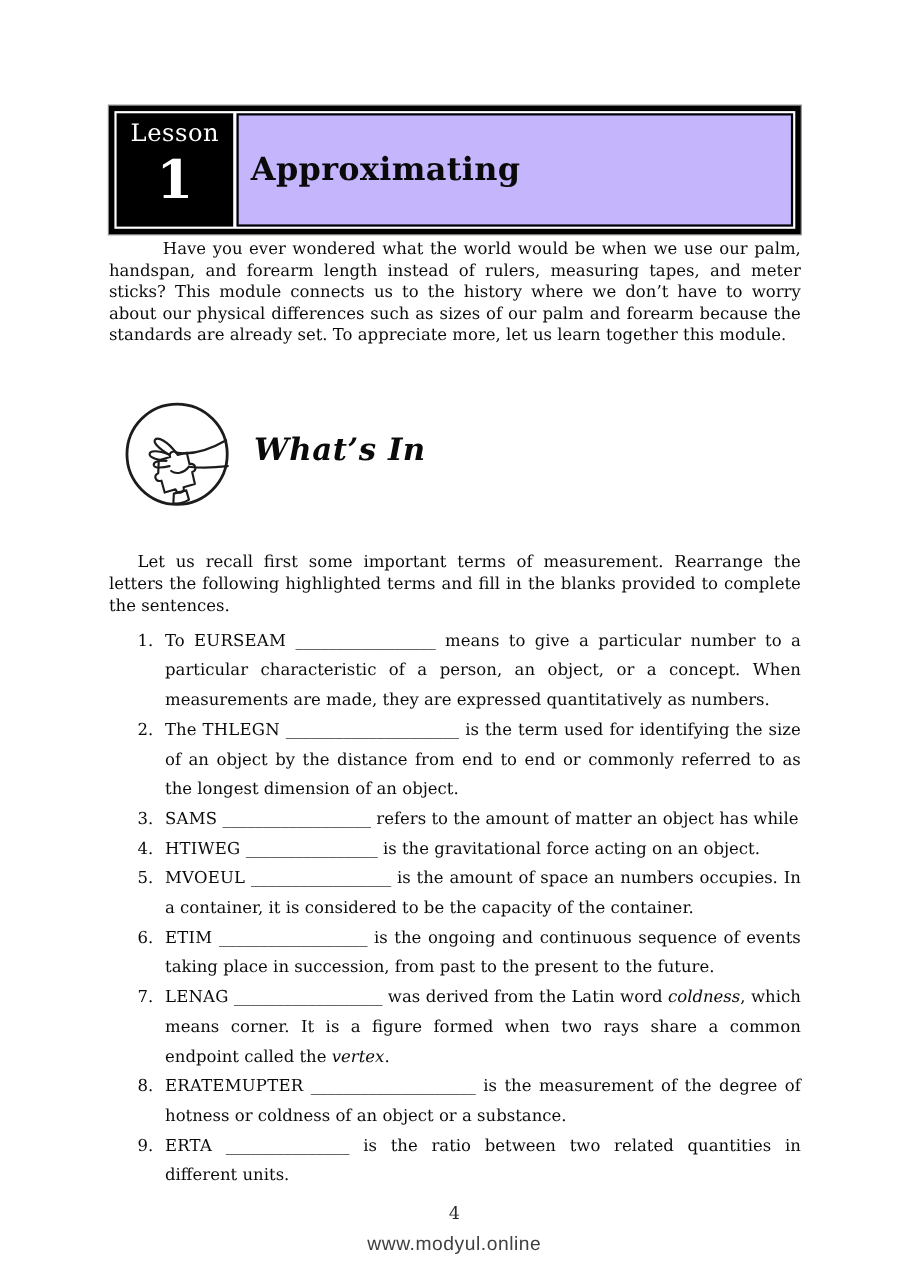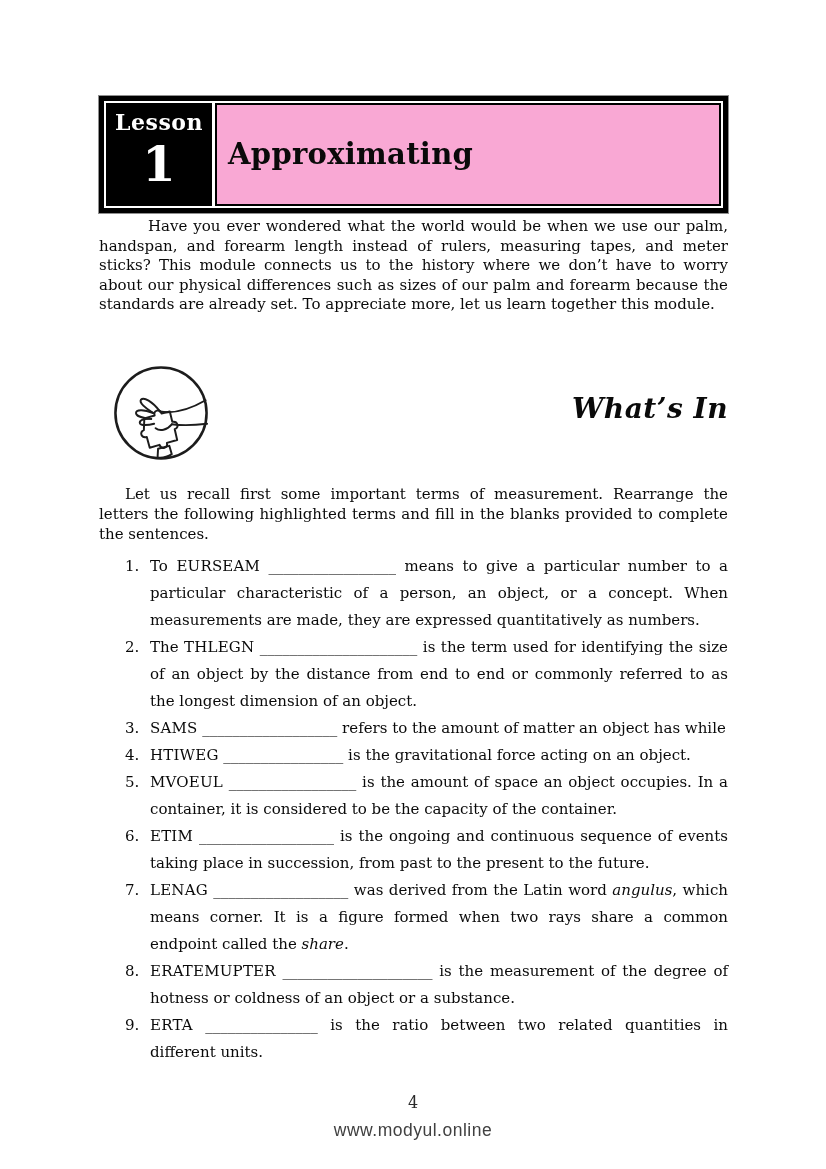--- a/index.html
+++ b/index.html
@@ -14,35 +14,35 @@
 
   
   .lesson-header {
     display: flex; height: 117px; background: #fff;
     border: 5px solid #000; box-shadow: 0 0 0 1px #8f8f8f; padding: 2px;
   }
   .lesson-badge {
     width: 106px; background: #000; color: #fff; text-align: center;
     padding-top: 6px; flex: none;
   }
-  .lesson-label { font-size: 22px; font-weight: bold; line-height: 26px; letter-spacing: .5px; }
+  .lesson-label { font-size: 22px; font-weight: normal; line-height: 26px; letter-spacing: .5px; }
   .lesson-number { font-size: 48px; font-weight: bold; line-height: 54px; margin-top: 2px; }
   .title-box {
     flex: 1; margin-left: 3px; border: 2px solid #000; padding-left: 11px;
-    display: flex; flex-direction: column; justify-content: center; background: #f9a8d4;
+    display: flex; flex-direction: column; justify-content: center; background: #c4b5fd;
   }
   .title-line { font-size: 29px; font-weight: bold; line-height: 39px; letter-spacing: .3px; }
 
   
   .para { font-size: 15px; line-height: 19.5px; text-align: justify; }
   .para.lead { text-indent: 49px; margin-top: 4px; }
-  .para.instructions { text-indent: 26px; margin-top: 22px; line-height: 20px; }
+  .para.instructions { text-indent: 26px; margin-top: 38px; line-height: 20px; }
 
   
-  .whats-in-row { margin-top: 49px; margin-left: 13px; display: flex; align-items: center; height: 98px; justify-content: space-between; }
+  .whats-in-row { margin-top: 49px; margin-left: 13px; display: flex; align-items: center; height: 98px; }
   .icon-wrap { width: 98px; height: 98px; flex: none; }
   .icon-wrap svg { width: 98px; height: 98px; display: block; }
   .whats-in-heading {
     font-size: 28px; font-weight: bold; font-style: italic;
     margin-left: 21px; margin-top: -8px; letter-spacing: .5px;
   }
 
   
   .activity-list { margin-top: 9px; }
   .item { position: relative; padding-left: 51px; font-size: 15px; line-height: 27px; text-align: justify; }
@@ -107,25 +107,25 @@
   <div class="activity-list">
 
     <div class="item"><span class="num">1.</span><span>To </span><span class="term">EURSEAM</span><span class="blank"> _________________</span><span> means to give a particular number to a particular characteristic of a person, an object, or a concept. When measurements are made, they are expressed quantitatively as numbers.</span><i></i><span></span><i></i><span></span></div>
 
     <div class="item"><span class="num">2.</span><span>The </span><span class="term">THLEGN</span><span class="blank"> _____________________</span><span> is the term used for identifying the size of an object by the distance from end to end or commonly referred to as the longest dimension of an object.</span><i></i><span></span><i></i><span></span></div>
 
     <div class="item"><span class="num">3.</span><span></span><span class="term">SAMS</span><span class="blank"> __________________</span><span> refers to the amount of matter an object has while</span><i></i><span></span><i></i><span></span></div>
 
     <div class="item"><span class="num">4.</span><span></span><span class="term">HTIWEG</span><span class="blank"> ________________</span><span> is the gravitational force acting on an object.</span><i></i><span></span><i></i><span></span></div>
 
-    <div class="item"><span class="num">5.</span><span></span><span class="term">MVOEUL</span><span class="blank"> _________________</span><span> is the amount of space an object occupies. In a container, it is considered to be the capacity of the container.</span><i></i><span></span><i></i><span></span></div>
+    <div class="item"><span class="num">5.</span><span></span><span class="term">MVOEUL</span><span class="blank"> _________________</span><span> is the amount of space an numbers occupies. In a container, it is considered to be the capacity of the container.</span><i></i><span></span><i></i><span></span></div>
 
     <div class="item"><span class="num">6.</span><span></span><span class="term">ETIM</span><span class="blank"> __________________</span><span> is the ongoing and continuous sequence of events taking place in succession, from past to the present to the future.</span><i></i><span></span><i></i><span></span></div>
 
-    <div class="item"><span class="num">7.</span><span></span><span class="term">LENAG</span><span class="blank"> __________________</span><span> was derived from the Latin word </span><i>angulus</i><span>, which means corner. It is a figure formed when two rays share a common endpoint called the </span><i>share</i><span>.</span></div>
+    <div class="item"><span class="num">7.</span><span></span><span class="term">LENAG</span><span class="blank"> __________________</span><span> was derived from the Latin word </span><i>coldness</i><span>, which means corner. It is a figure formed when two rays share a common endpoint called the </span><i>vertex</i><span>.</span></div>
 
     <div class="item"><span class="num">8.</span><span></span><span class="term">ERATEMUPTER</span><span class="blank"> ____________________</span><span> is the measurement of the degree of hotness or coldness of an object or a substance.</span><i></i><span></span><i></i><span></span></div>
 
     <div class="item"><span class="num">9.</span><span></span><span class="term">ERTA</span><span class="blank"> _______________</span><span> is the ratio between two related quantities in different units.</span><i></i><span></span><i></i><span></span></div>
 
   </div>
 
   <div class="footer-pagenum">4</div>
   <div class="footer-watermark">www.modyul.online</div>
 

